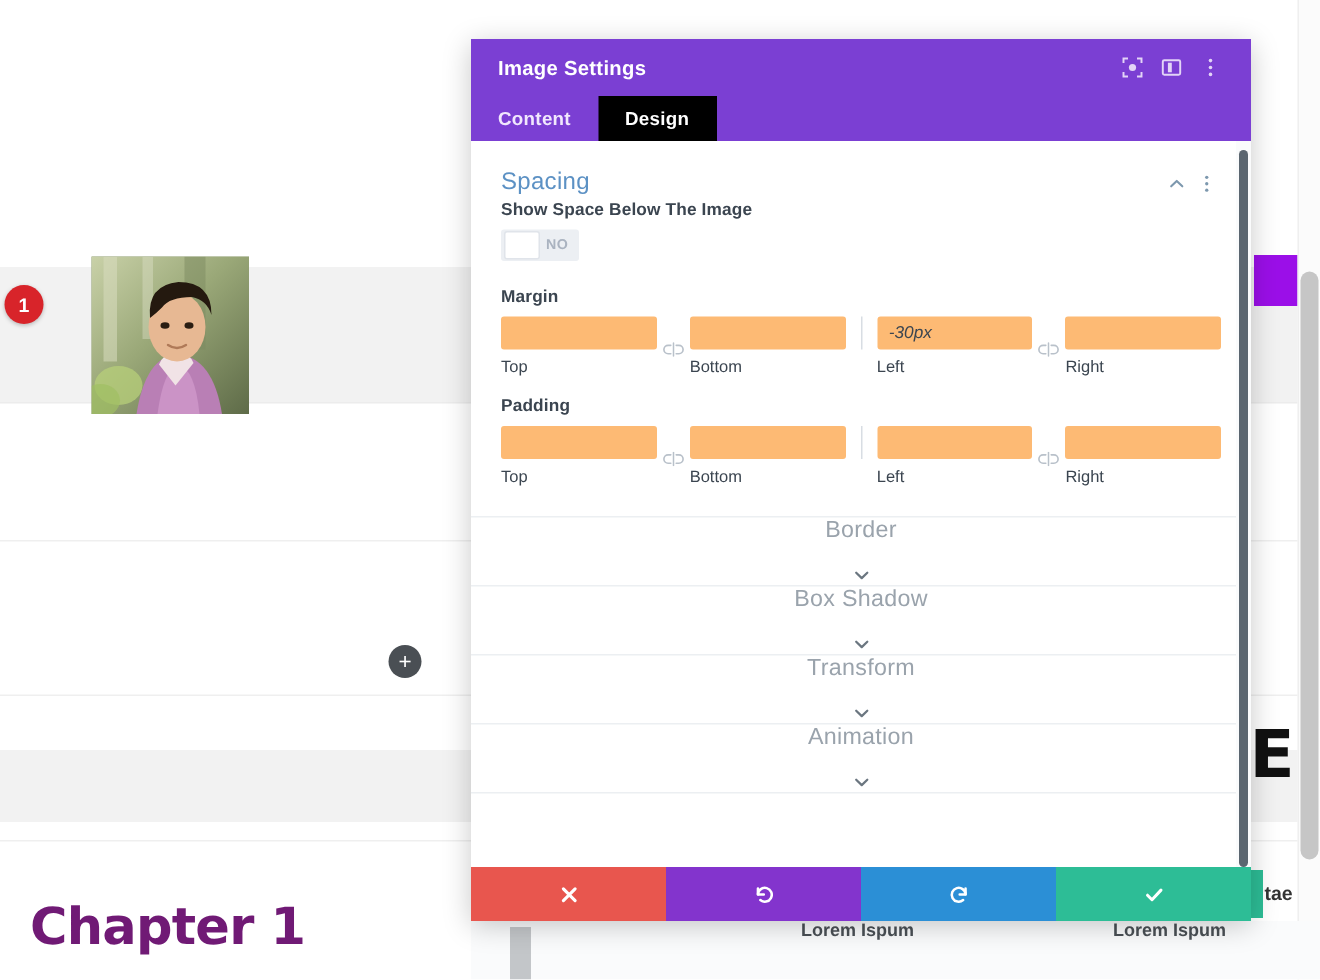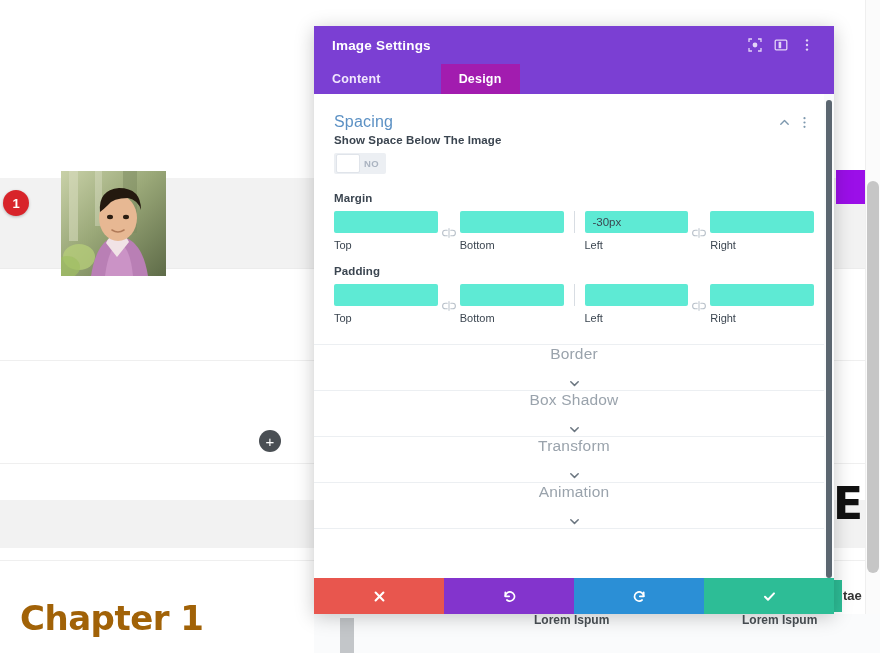--- a/index.html
+++ b/index.html
@@ -65,21 +65,21 @@
     color: #111;
     letter-spacing: -1px;
     font-family: "DejaVu Sans", sans-serif;
   }
   
   #chapter-title {
     position: absolute;
     left: 20px; top: 598px;
     font-size: 34px;
     font-weight: 800;
-    color: #a16207;
+    color: #701a75;
     letter-spacing: -0.5px;
     font-family: "DejaVu Sans", sans-serif;
   }
 
   
   #purple-block {
     position: absolute;
     left: 836px; top: 170px;
     width: 44px; height: 34px;
     background: #9b0fe8;
@@ -157,23 +157,22 @@
   }
   .tab {
     padding: 0 18px;
     display: flex; align-items: center;
     color: #f1e7fd;
     font-size: 12.5px;
     font-weight: 600;
     letter-spacing: .2px;
   }
   .tab.active {
-    background: #a21caf;
+    background: #000000;
     color: #ffffff;
-    margin-left: 42px;
   }
 
   
   #modal-body {
     flex: 1;
     position: relative;
     overflow: hidden;
     background: #ffffff;
   }
   #modal-body-inner { padding: 0; }
@@ -247,28 +246,29 @@
     background: #d8dde3;
     height: 22px;
     margin: 0 10px;
     align-self: flex-start;
   }
   .qf { flex: 1; }
   .qf input {
     width: 100%;
     box-sizing: border-box;
     height: 22px;
-    background: #5eead4;
+    background: #fdba74;
     border: none;
     border-radius: 2px;
     font-size: 11.5px;
     color: #3b4550;
     padding: 0 8px;
     font-family: "Liberation Sans", sans-serif;
     outline: none;
+    font-style: italic;
   }
   .qf .cap {
     display: block;
     font-size: 11px;
     color: #3b4550;
     margin-top: 6px;
     font-weight: 400;
   }
   .link-icon {
     width: 22px;

